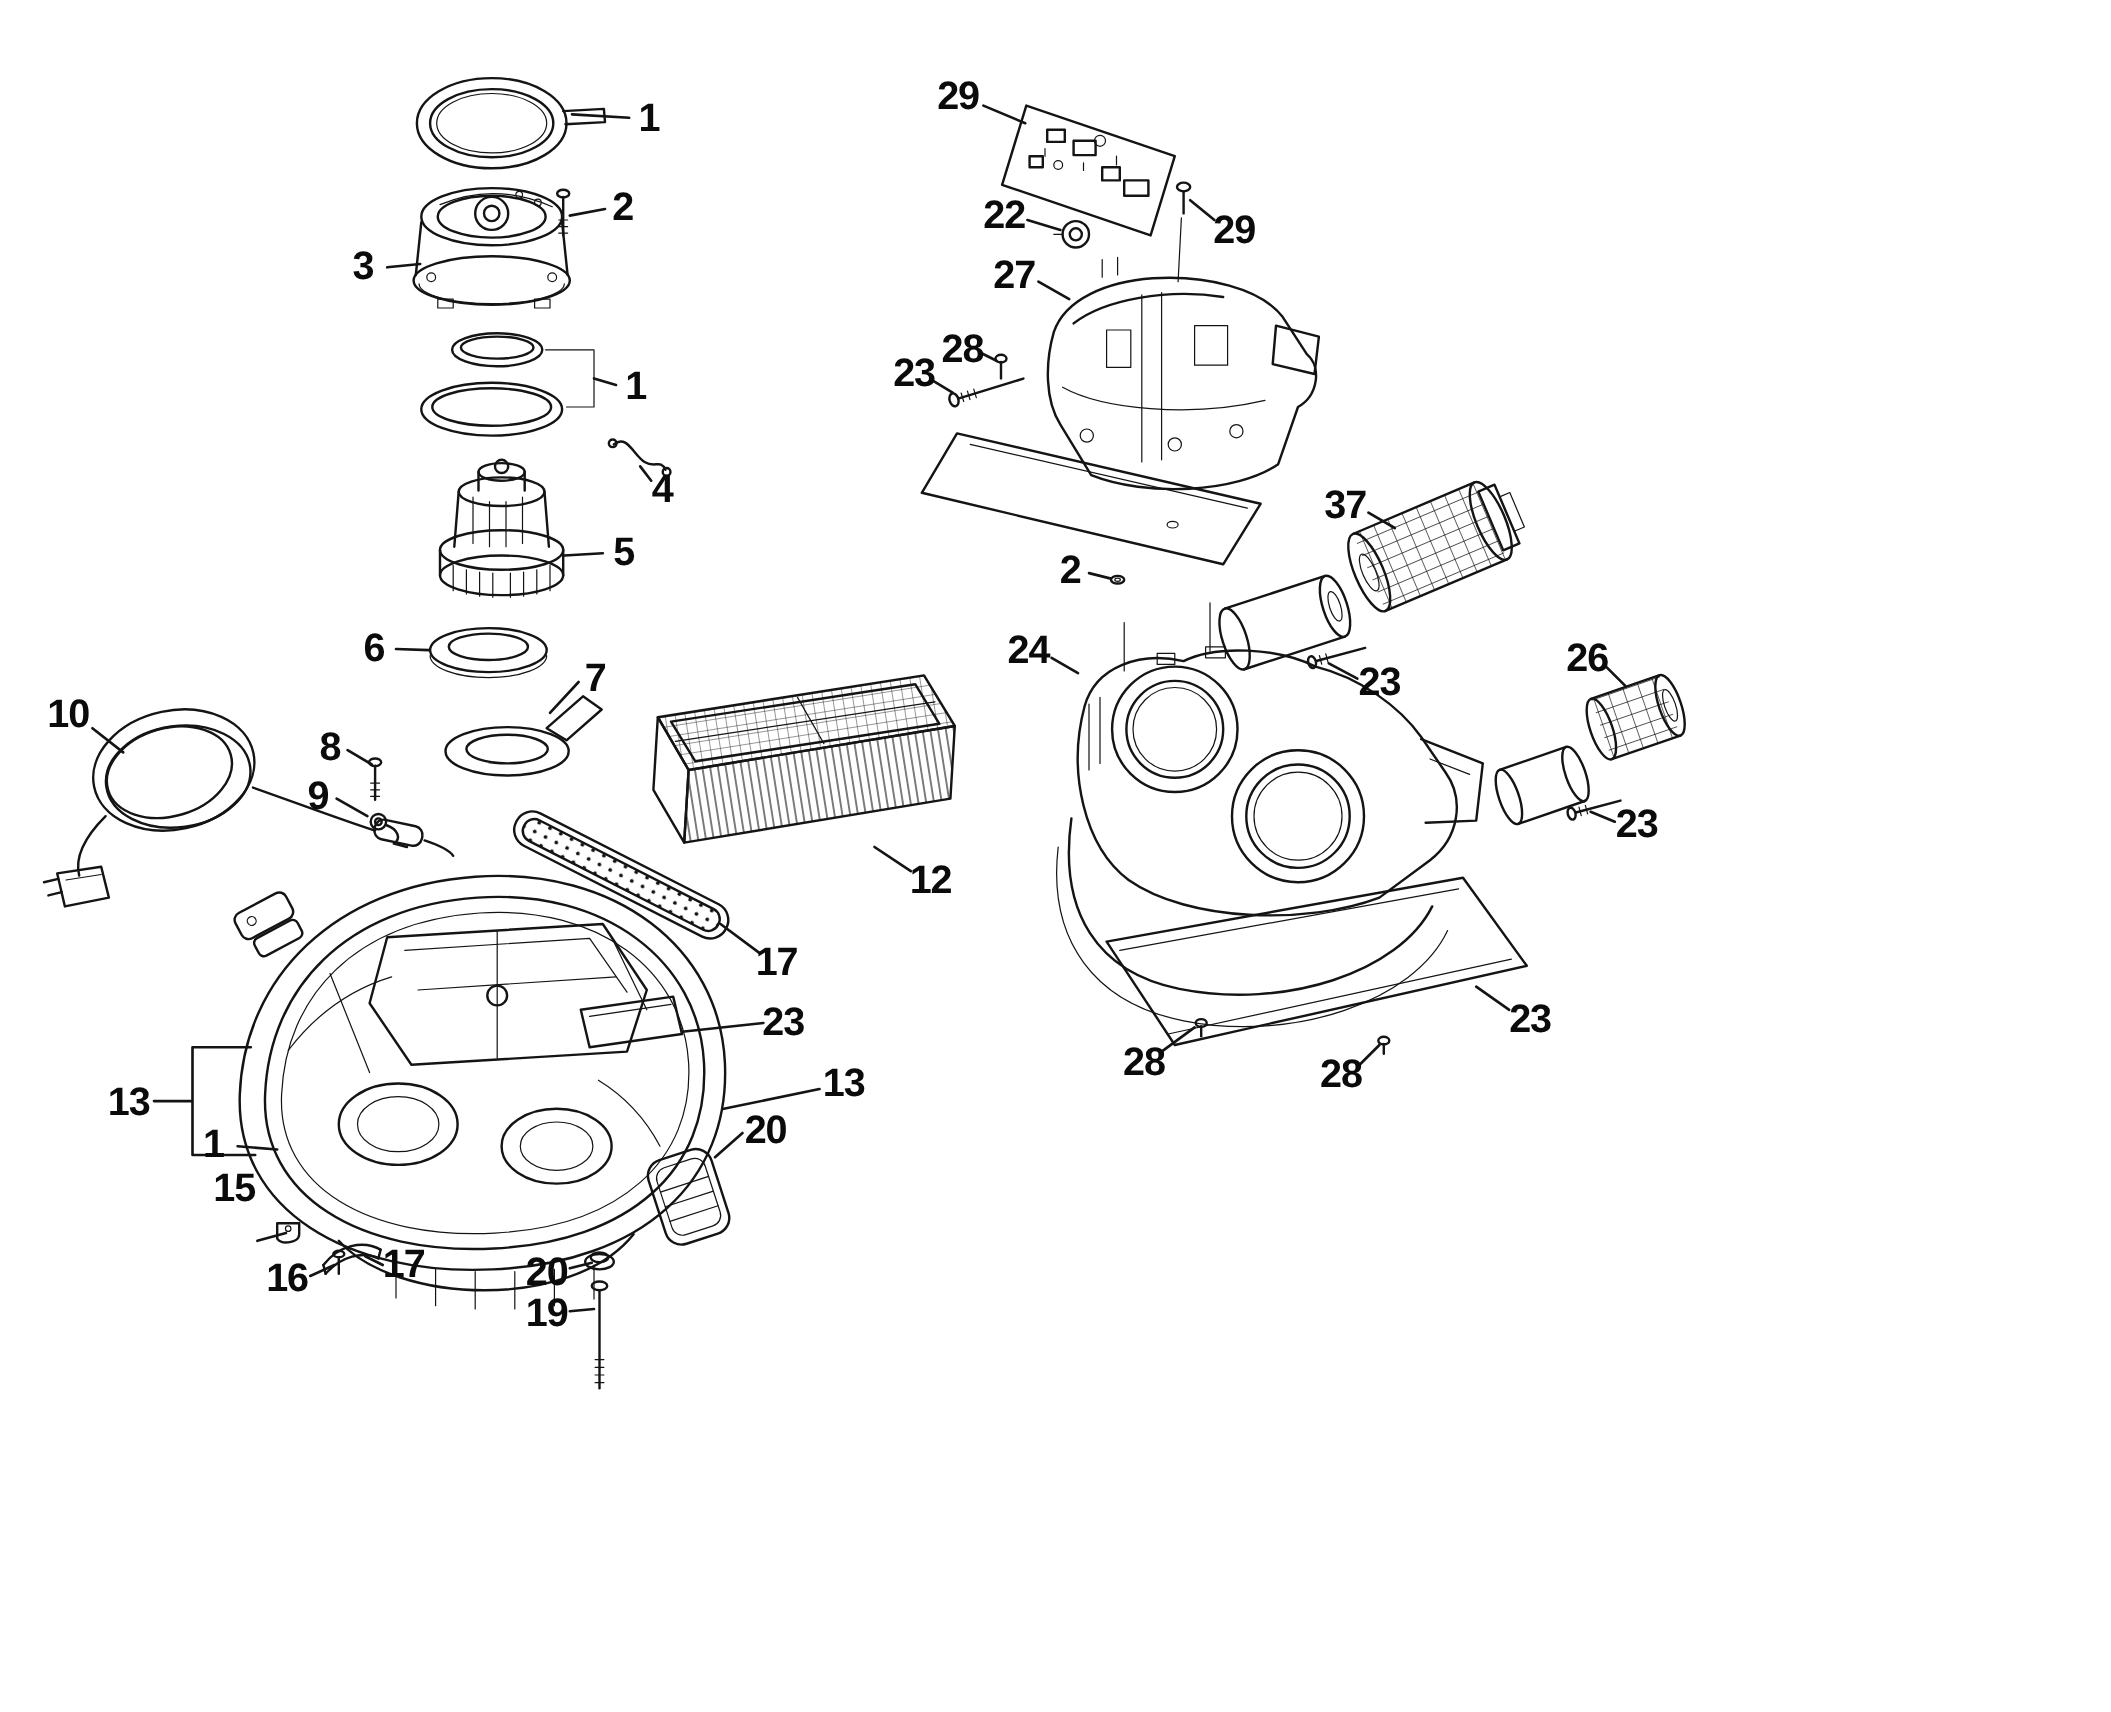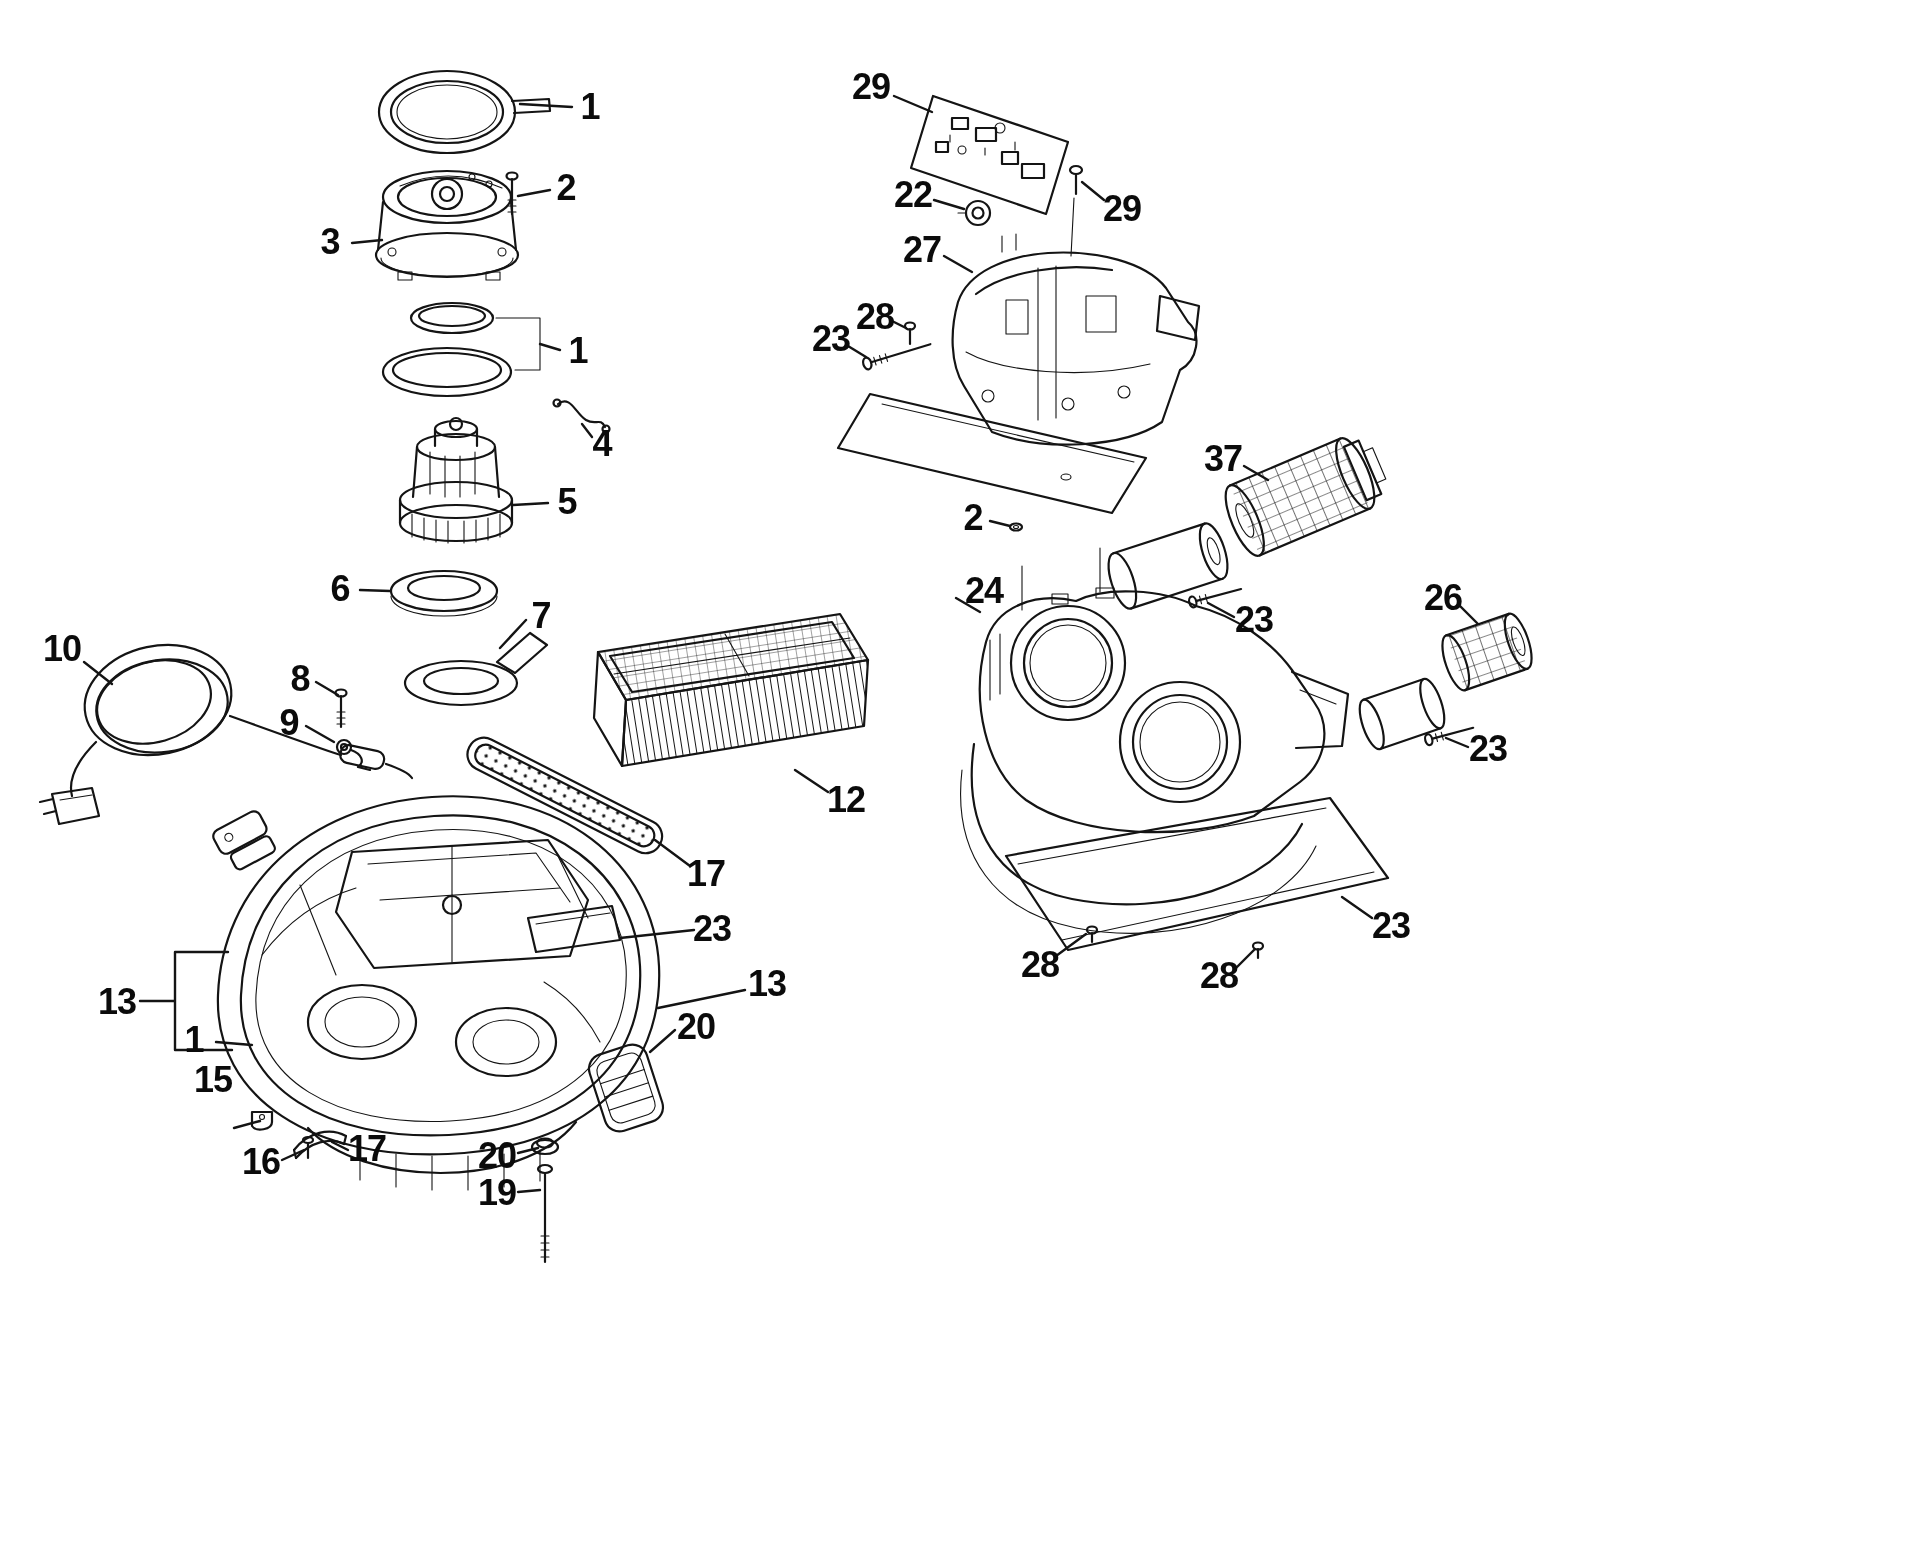--- a/index.html
+++ b/index.html
@@ -407,21 +407,21 @@
   <div class="callout" style="left:497px;top:1156px">20</div>
   <div class="callout" style="left:497px;top:1193px">19</div>
   <div class="callout" style="left:871px;top:87px">29</div>
   <div class="callout" style="left:913px;top:195px">22</div>
   <div class="callout" style="left:922px;top:250px">27</div>
   <div class="callout" style="left:875px;top:317px">28</div>
   <div class="callout" style="left:831px;top:339px">23</div>
   <div class="callout" style="left:1122px;top:209px">29</div>
   <div class="callout" style="left:1223px;top:459px">37</div>
   <div class="callout" style="left:973px;top:518px">2</div>
-  <div class="callout" style="left:984px;top:591px">24</div>
+  <div class="callout" style="left:935px;top:591px">24</div>
   <div class="callout" style="left:1254px;top:620px">23</div>
   <div class="callout" style="left:1443px;top:598px">26</div>
   <div class="callout" style="left:1488px;top:749px">23</div>
   <div class="callout" style="left:1391px;top:926px">23</div>
   <div class="callout" style="left:1040px;top:965px">28</div>
   <div class="callout" style="left:1219px;top:976px">28</div>
 </div>
 
 </div>
 

